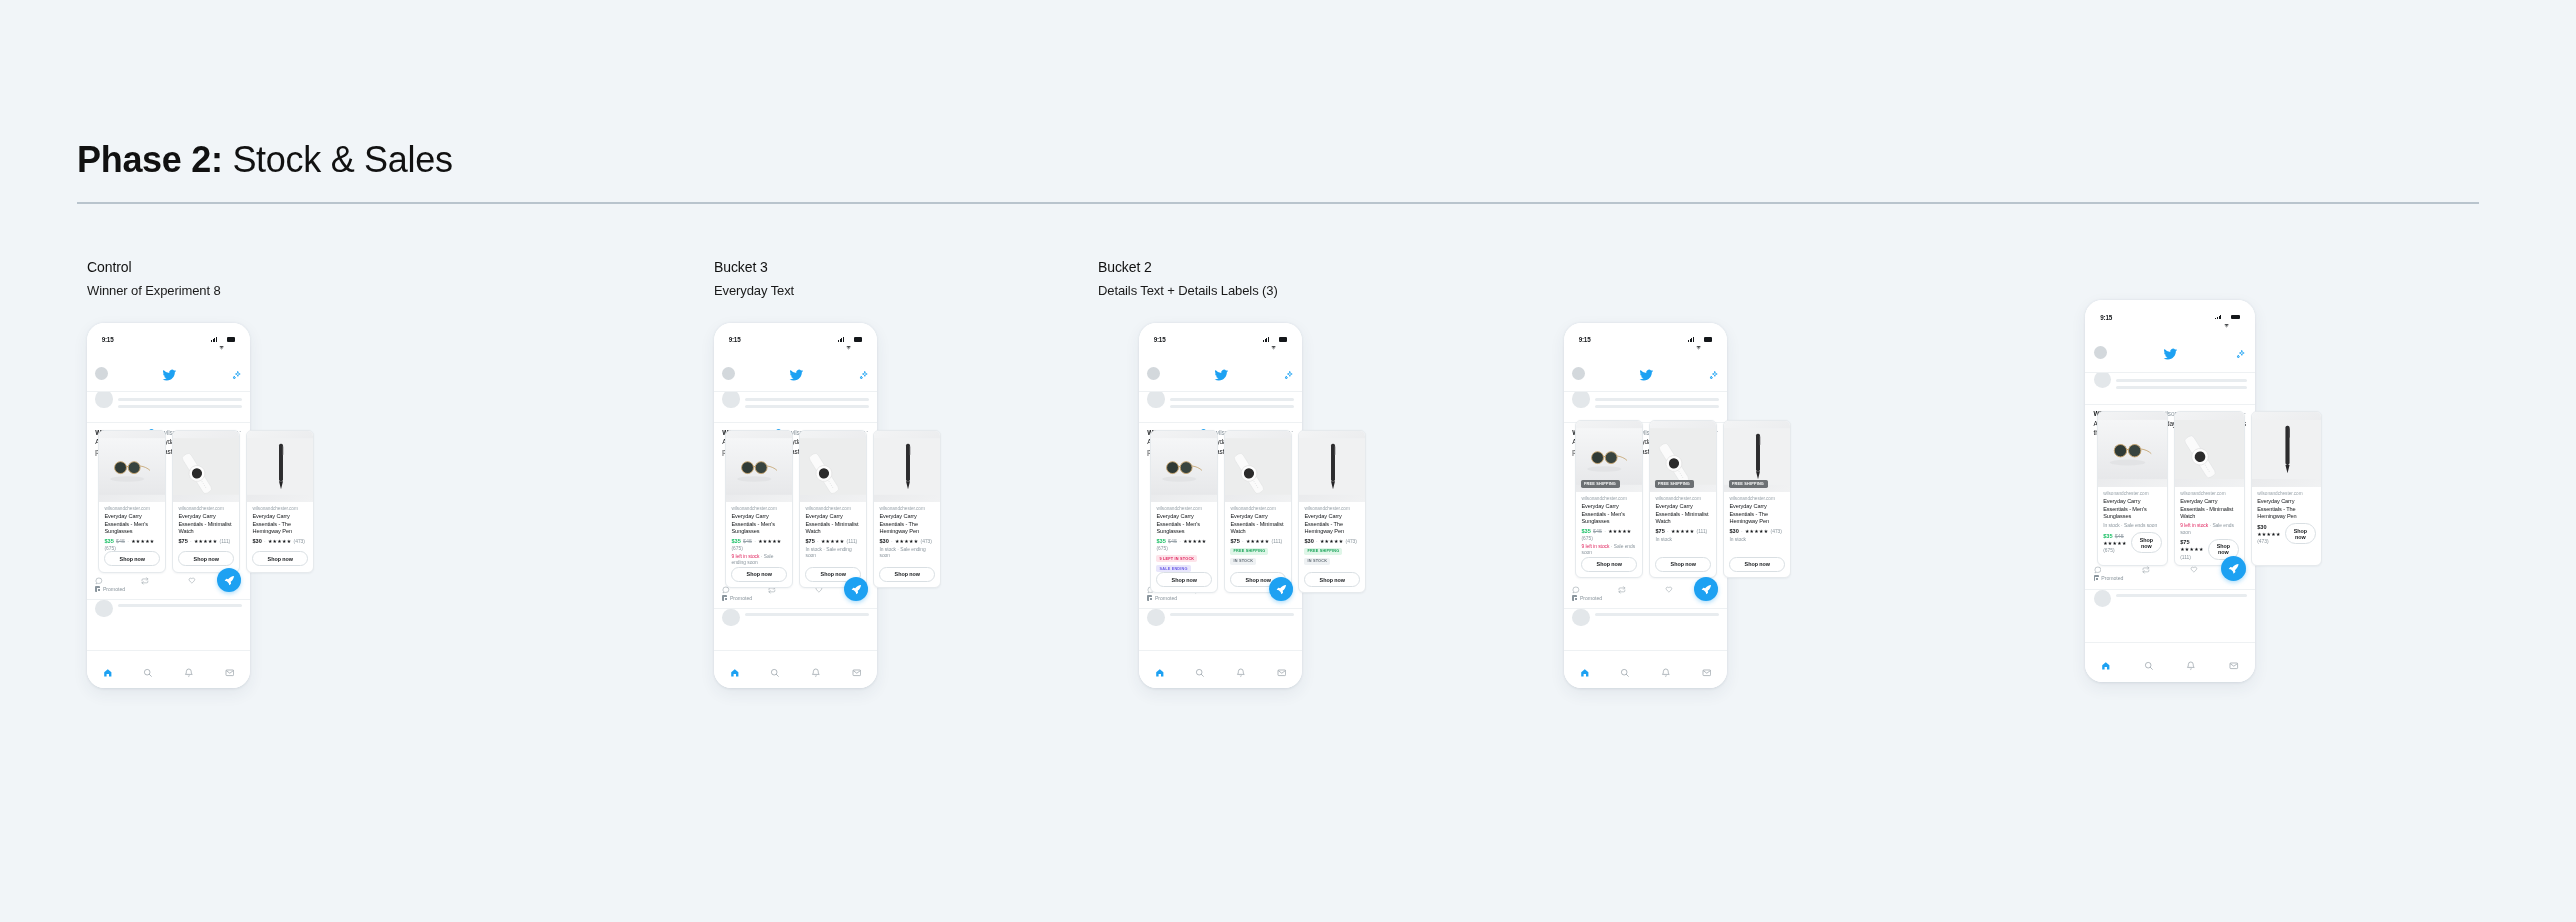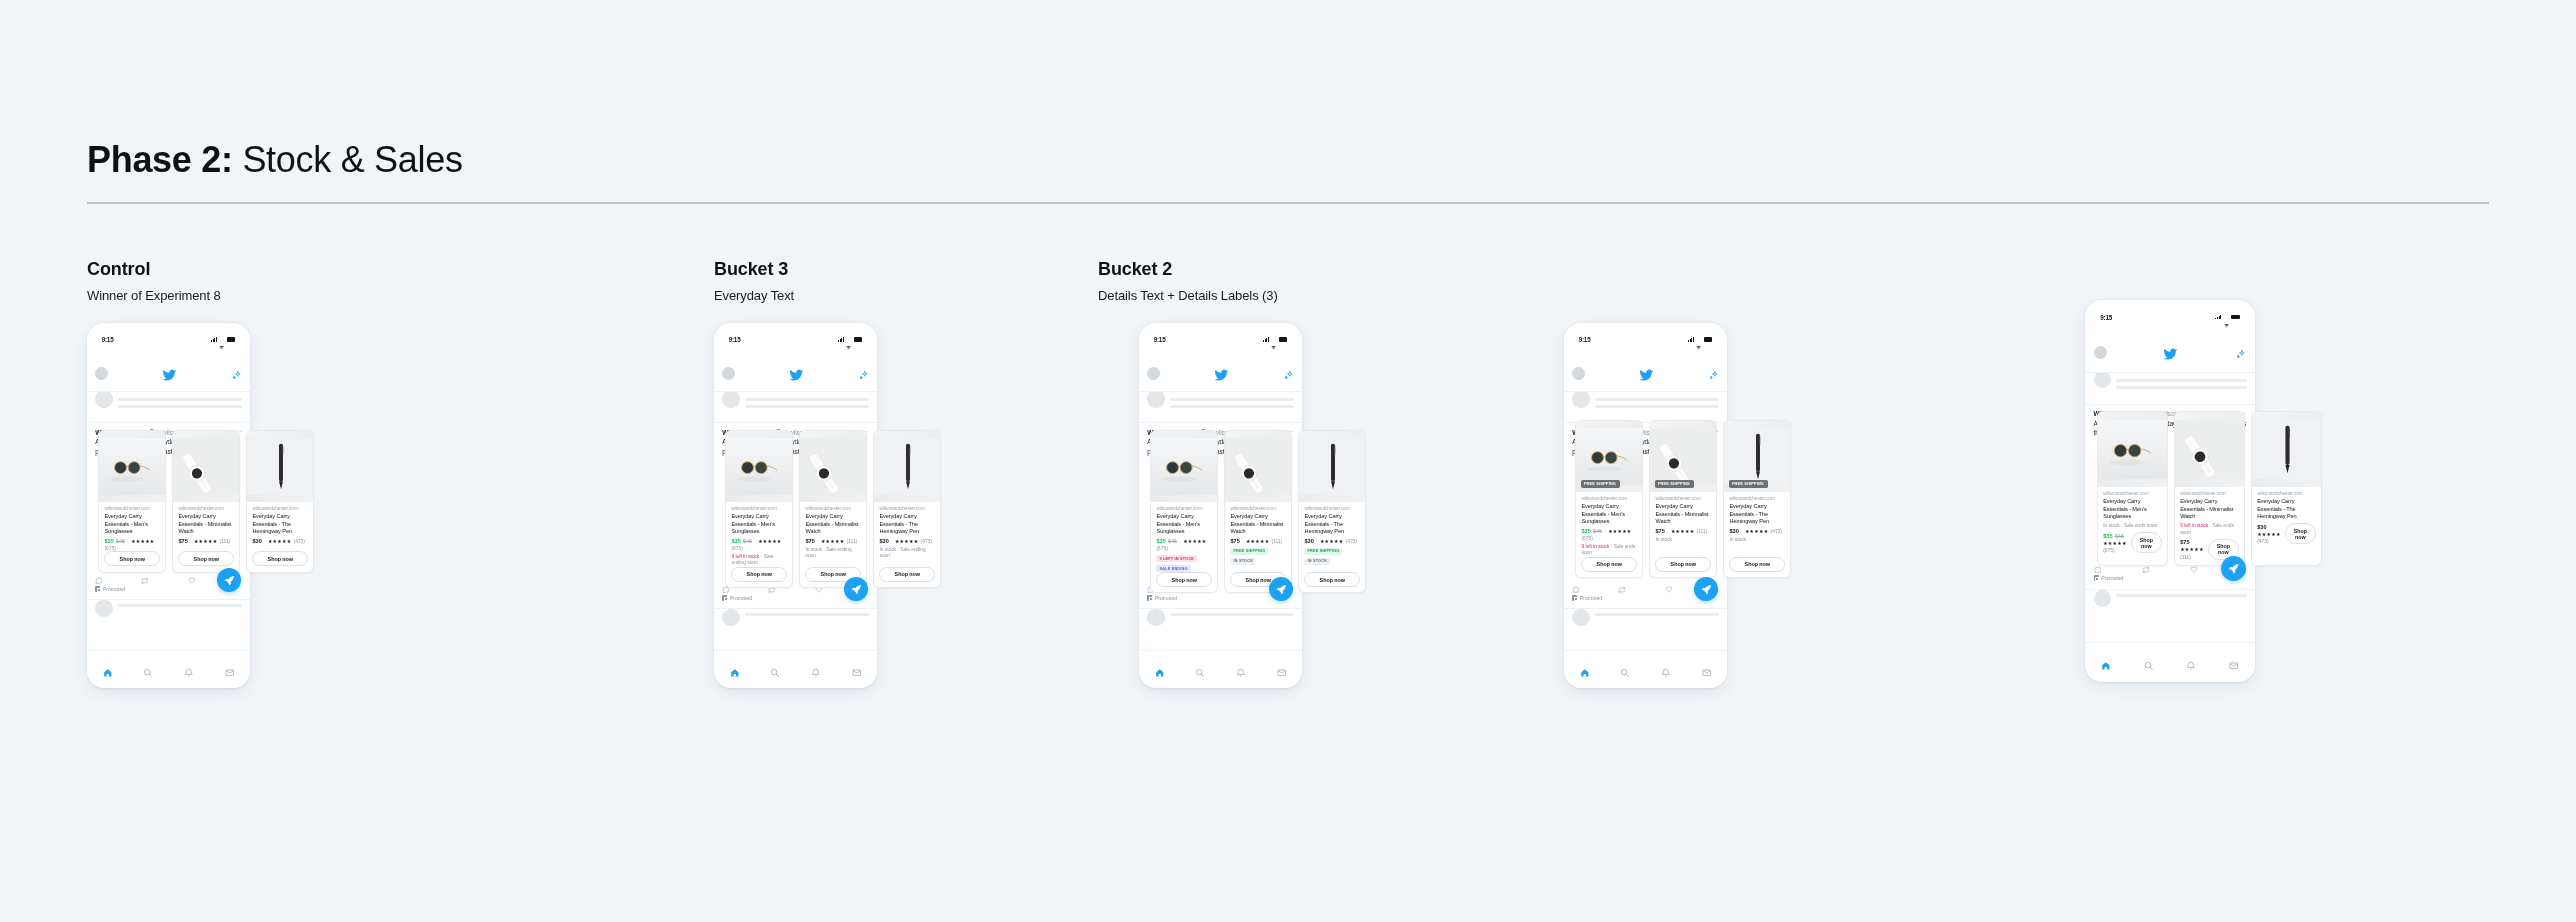--- a/index.html
+++ b/index.html
@@ -5,29 +5,29 @@
   * { box-sizing: border-box; margin: 0; padding: 0; }
   html, body {
     width: 2576px; height: 923px;
     background: #f1f5f8;
     font-family: "Liberation Sans", sans-serif;
     overflow: hidden;
   }
   .page { position: relative; width: 2576px; height: 923px; }
 
   
-  .header { position: absolute; left: 87px; top: 139px; width: 2402px; }
+  .header { position: absolute; left: 77px; top: 139px; width: 2402px; }
   .title { font-size: 36px; color: #111; letter-spacing: -0.3px; white-space: nowrap; }
   .title .bold { font-weight: 700; }
   .title .light { font-weight: 400; }
   .rule { margin-top: 21px; height: 1.7px; background: #b9c4cd; width: 100%; }
 
   
   .col-label { position: absolute; }
-  .col-label .cl-title { font-size: 18px; font-weight: 700; color: #111; letter-spacing: -0.1px; }
+  .col-label .cl-title { font-size: 14px; font-weight: 400; color: #111; letter-spacing: -0.1px; }
   .col-label .cl-sub { font-size: 13px; font-weight: 400; color: #1a1a1a; margin-top: 7.8px; letter-spacing: -0.1px; }
 
   
   .phone {
     position: absolute;
     background: #fff;
     border-radius: 17.4px;
     overflow: visible;
     box-shadow: 0 0.9px 2.6px rgba(40,60,80,.10), 0 5.2px 15.6px rgba(40,60,80,.07);
   }

